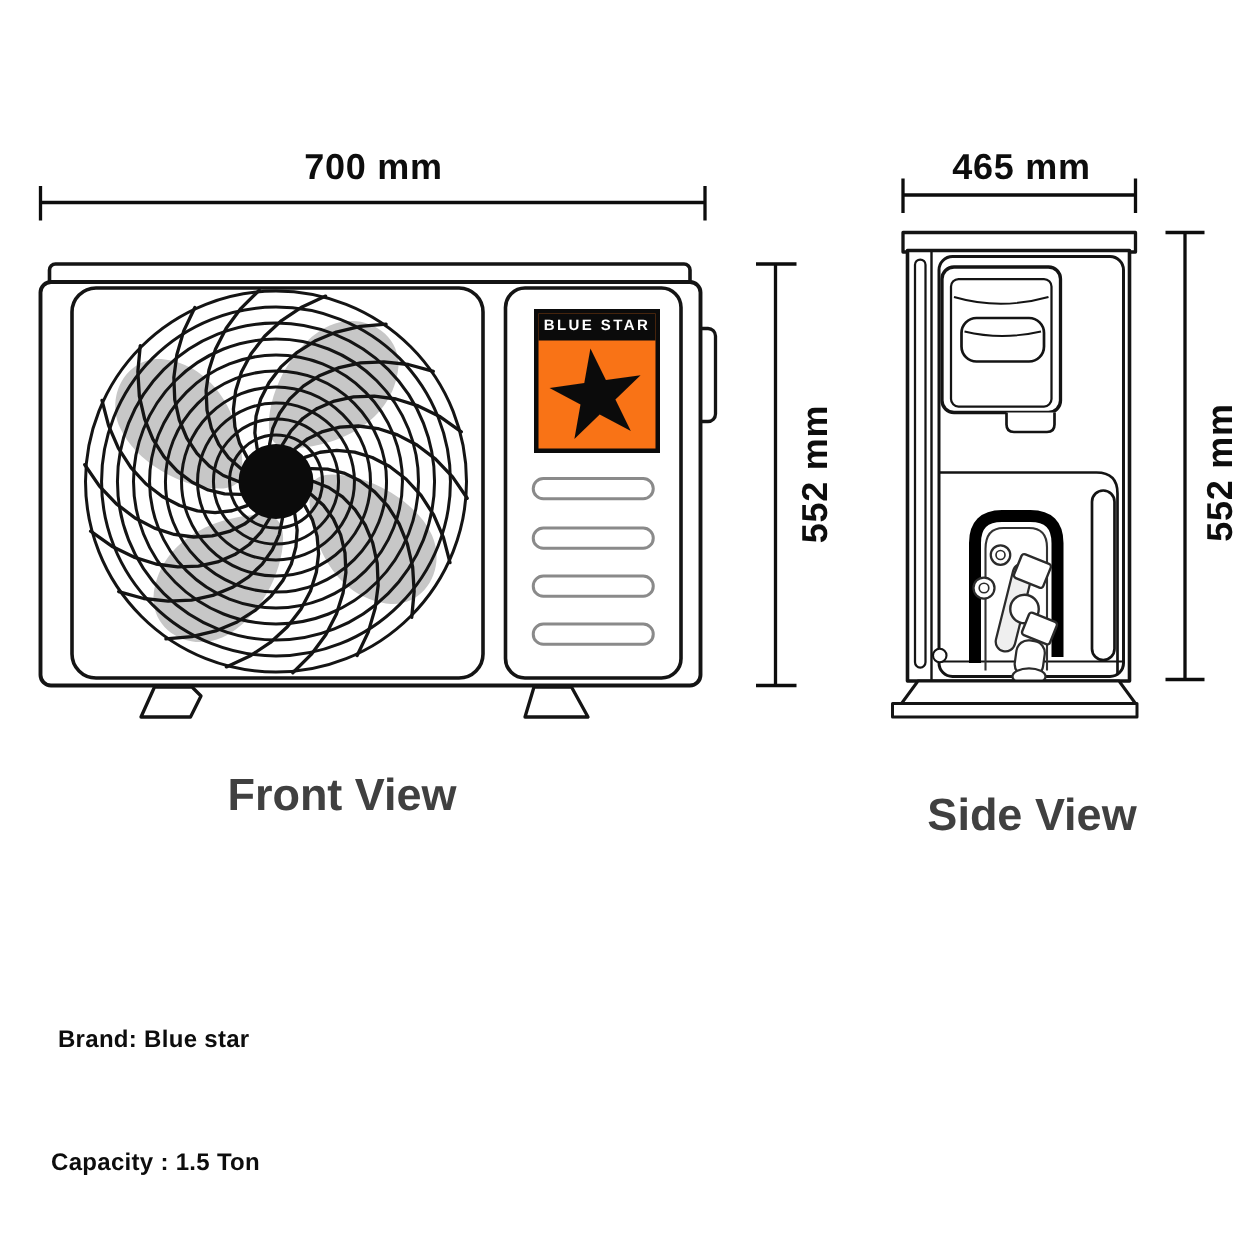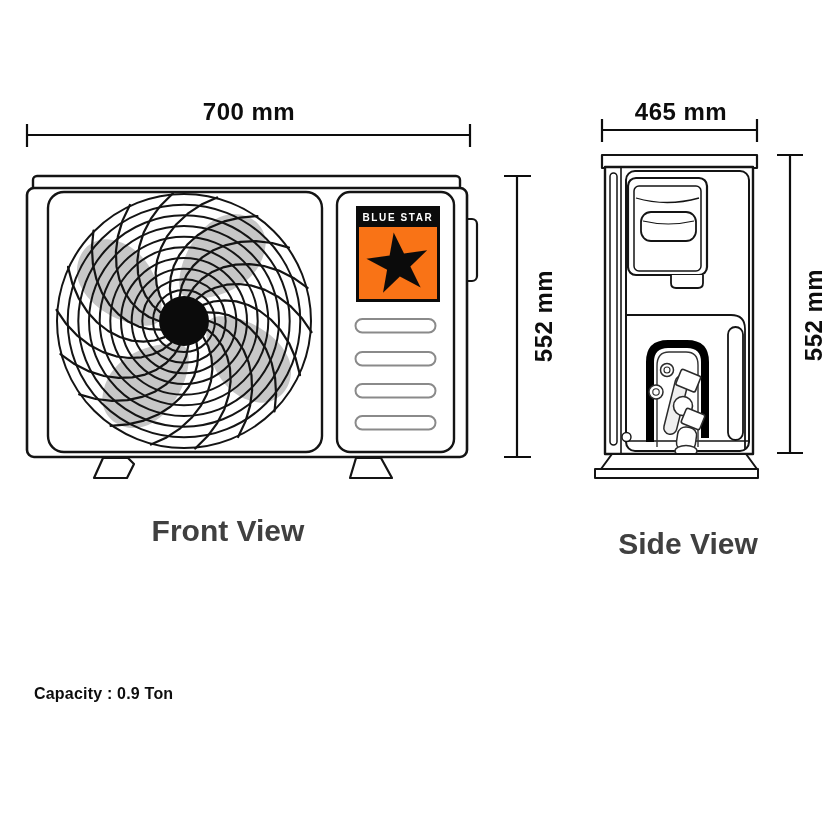--- a/index.html
+++ b/index.html
@@ -169,17 +169,18 @@
 <div class="abs logo-box">
   <div class="logo-band">BLUE STAR</div>
   <div class="logo-star">★</div>
 </div>
 
 <div class="abs center view-label" style="left:228px;top:531px;">Front View</div>
 
 <div class="abs center view-label" style="left:688px;top:526px;margin-top:18px;">Side View</div>
 
 <div class="abs specs">
-  <div>Capacity : 0.9 Ton</div>
+  <div> Brand: Blue star</div>
+  <div>Capacity : 1.5 Ton</div>
   
   
   
 </div>
 
 </body></html>

